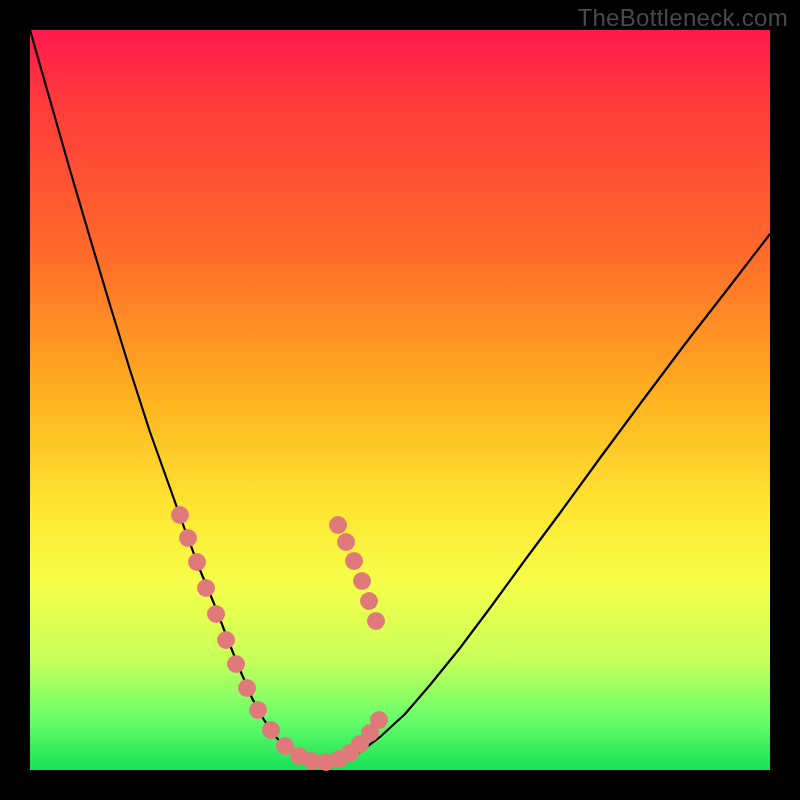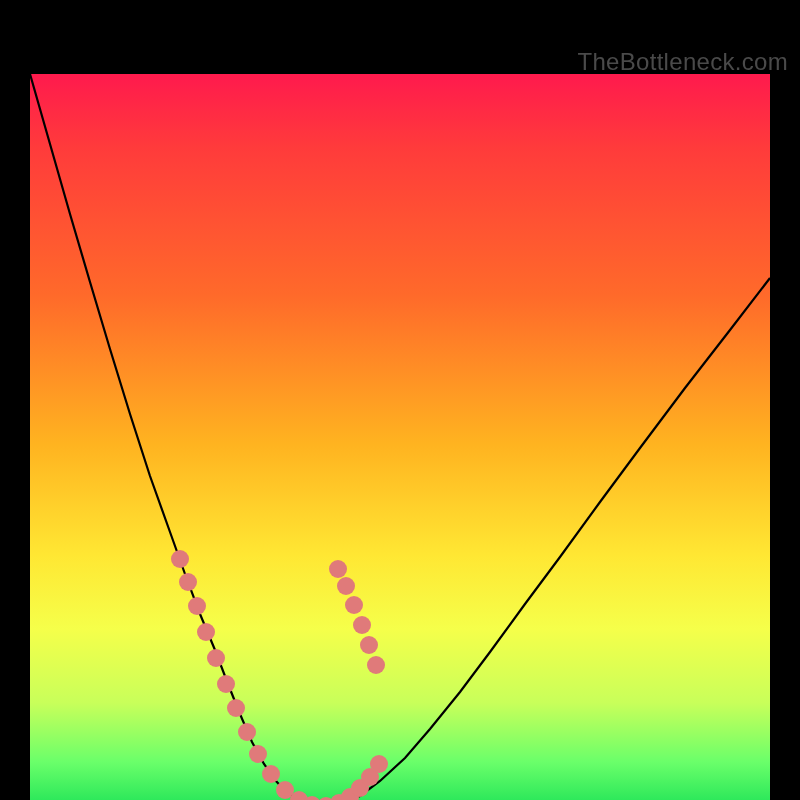--- a/index.html
+++ b/index.html
@@ -8,21 +8,20 @@
     width: 800px;
     height: 800px;
     overflow: hidden;
     background: #000;
     font-family: Arial, Helvetica, sans-serif;
   }
   .frame {
     position: absolute;
     inset: 0;
     background: #000;
-    margin-top: 44px;
   }
   .plot {
     position: absolute;
     left: 30px;
     top: 30px;
     width: 740px;
     height: 740px;
     
     background: linear-gradient(to bottom,
       #ff1a4d 0%,

